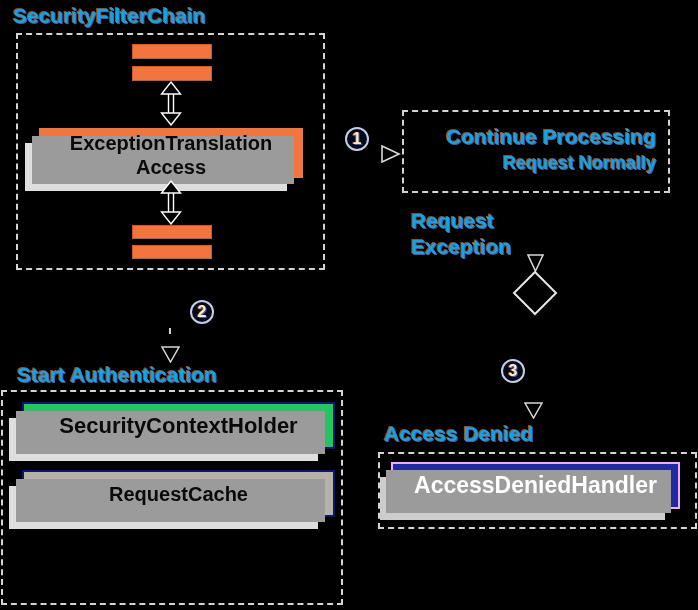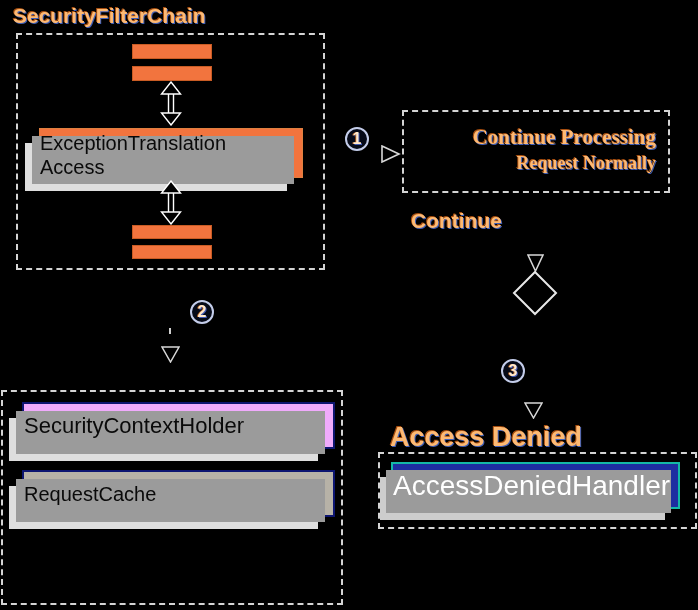--- a/index.html
+++ b/index.html
@@ -3,40 +3,40 @@
 <meta charset="utf-8">
 <style>
   html,body{margin:0;padding:0;background:#000;}
   #stage{
     position:relative;width:698px;height:610px;background:#000;overflow:hidden;
     font-family:"Liberation Sans","DejaVu Sans",sans-serif;
   }
   .abs{position:absolute;}
   
   .lbl{
-    position:absolute;font-weight:bold;color:#fdba74;
+    position:absolute;font-weight:bold;color:#0ea5e9;
     text-shadow:-1px -1px 0 rgba(196,92,18,.85), 1px 1px 0 rgba(74,111,214,.85);
     white-space:nowrap;
     text-align:right;
   }
   
-  .dashed{position:absolute;border:2px dashed #d4d4d4;box-sizing:border-box;font-family:Liberation Serif, serif;}
+  .dashed{position:absolute;border:2px dashed #d4d4d4;box-sizing:border-box;}
   
   .bar{position:absolute;width:80px;background:#f2743e;border:1px solid #c95c24;box-sizing:border-box;}
   
-  .paper{position:absolute;box-sizing:border-box;z-index:0;font-weight:normal;}
+  .paper{position:absolute;box-sizing:border-box;z-index:0;text-align:center;font-weight:bold;}
   .paper::before,.paper::after{content:"";position:absolute;width:100%;height:100%;}
   .paper::before{left:-8px;top:7px;background:#9b9b9b;z-index:-1;}
   .paper::after{left:-15px;top:14px;background:#dedede;z-index:-2;}
   .paper.orange{background:#f2743e;border:1px solid #e08040;color:#0a0a0a;
     font-size:20px;line-height:24px;padding-top:2px;}
-  .paper.blue{background:#f0abfc;border:2px solid #0d1570;color:#0a0a0a;font-size:22px;}
+  .paper.blue{background:#22c55e;border:2px solid #0d1570;color:#0a0a0a;font-size:22px;}
   .paper.tan{background:#b7b2a7;border:2px solid #0d1570;color:#0a0a0a;font-size:20px;}
   .paper.aep::after{background:#8f8f8f;}
-  .paper.navy{background:#1d2da1;border:2px solid #14b8a6;color:#ffffff;font-size:28px;}
+  .paper.navy{background:#1d2da1;border:2px solid #f0abfc;color:#ffffff;font-size:23px;}
   .paper.navy::before{left:-7px;top:6px;background:#9b9b9b;}
   .paper.navy::after{left:-13px;top:13px;background:#cdcdcd;}
   
   .badge{
     position:absolute;width:24px;height:24px;border:2px solid #c4cdea;border-radius:50%;
     box-sizing:border-box;background:#060a18;color:#ffe9cd;font-weight:bold;font-size:16px;
     line-height:20px;text-align:center;
     text-shadow:-1px 0 0 rgba(210,110,30,.8), 1px 1px 0 rgba(80,110,220,.8);
   }
   svg{display:block;}
@@ -77,57 +77,59 @@
 
   <svg class="abs" style="left:381px;top:145px;" width="20" height="18" viewBox="0 0 20 18">
     <polygon points="1,1 18,9 1,17" fill="#000" stroke="#d8d8d8" stroke-width="1.6"></polygon>
   </svg>
 
   <div class="dashed" style="left:402px;top:110px;width:268px;height:83px;text-align:right;padding:12px 12px 0 0;">
     <div class="lbl" style="position:static;font-size:21px;line-height:26px;">Continue Processing</div>
     <div class="lbl" style="position:static;font-size:18px;line-height:26px;">Request Normally</div>
   </div>
 
-  <div class="lbl" style="left:411px;top:208px;font-size:21px;line-height:25px;">Continue</div>
+  <div class="lbl" style="left:411px;top:208px;font-size:21px;line-height:25px;">Request</div>
+  <div class="lbl" style="left:411px;top:234px;font-size:21px;line-height:25px;">Exception</div>
 
   <svg class="abs" style="left:527px;top:254px;" width="17" height="18" viewBox="0 0 17 18">
     <polygon points="1,1 16,1 8.5,17" fill="#000" stroke="#d8d8d8" stroke-width="1.5"></polygon>
   </svg>
 
   <svg class="abs" style="left:512px;top:270px;" width="46" height="46" viewBox="0 0 46 46">
     <polygon points="23,2 44,23 23,44 2,23" fill="#000" stroke="#e8e8e8" stroke-width="2"></polygon>
   </svg>
 
   <div class="badge" style="left:190px;top:300px;">2</div>
 
   <div class="abs" style="left:169px;top:328px;width:2px;height:6px;background:#cfcfcf;"></div>
 
   <svg class="abs" style="left:161px;top:346px;" width="19" height="17" viewBox="0 0 19 17">
     <polygon points="1,1 18,1 9.5,16" fill="#000" stroke="#d8d8d8" stroke-width="1.5"></polygon>
   </svg>
 
+  <div class="lbl" style="left:17px;top:363px;font-size:21px;">Start Authentication</div>
 
   <div class="dashed" style="left:1px;top:390px;width:342px;height:215px;"></div>
 
   <div class="paper blue" style="left:22px;top:402px;width:313px;height:47px;line-height:44px;">
     <span>SecurityContextHolder</span>
   </div>
 
   <div class="paper tan" style="left:22px;top:470px;width:313px;height:47px;line-height:44px;">
     <span>RequestCache</span>
   </div>
 
 
   <div class="badge" style="left:501px;top:359px;">3</div>
 
   <svg class="abs" style="left:524px;top:402px;" width="19" height="17" viewBox="0 0 19 17">
     <polygon points="1,1 18,1 9.5,16" fill="#000" stroke="#d8d8d8" stroke-width="1.5"></polygon>
   </svg>
 
-  <div class="lbl" style="left:384px;top:422px;font-size:27px;margin-left:6px;">Access Denied</div>
+  <div class="lbl" style="left:384px;top:422px;font-size:21px;">Access Denied</div>
 
   <div class="dashed" style="left:378px;top:452px;width:319px;height:77px;"></div>
 
   <div class="paper navy" style="left:391px;top:462px;width:289px;height:47px;line-height:43px;">
     <span>AccessDeniedHandler</span>
   </div>
 
 </div>
 
 </body></html>

